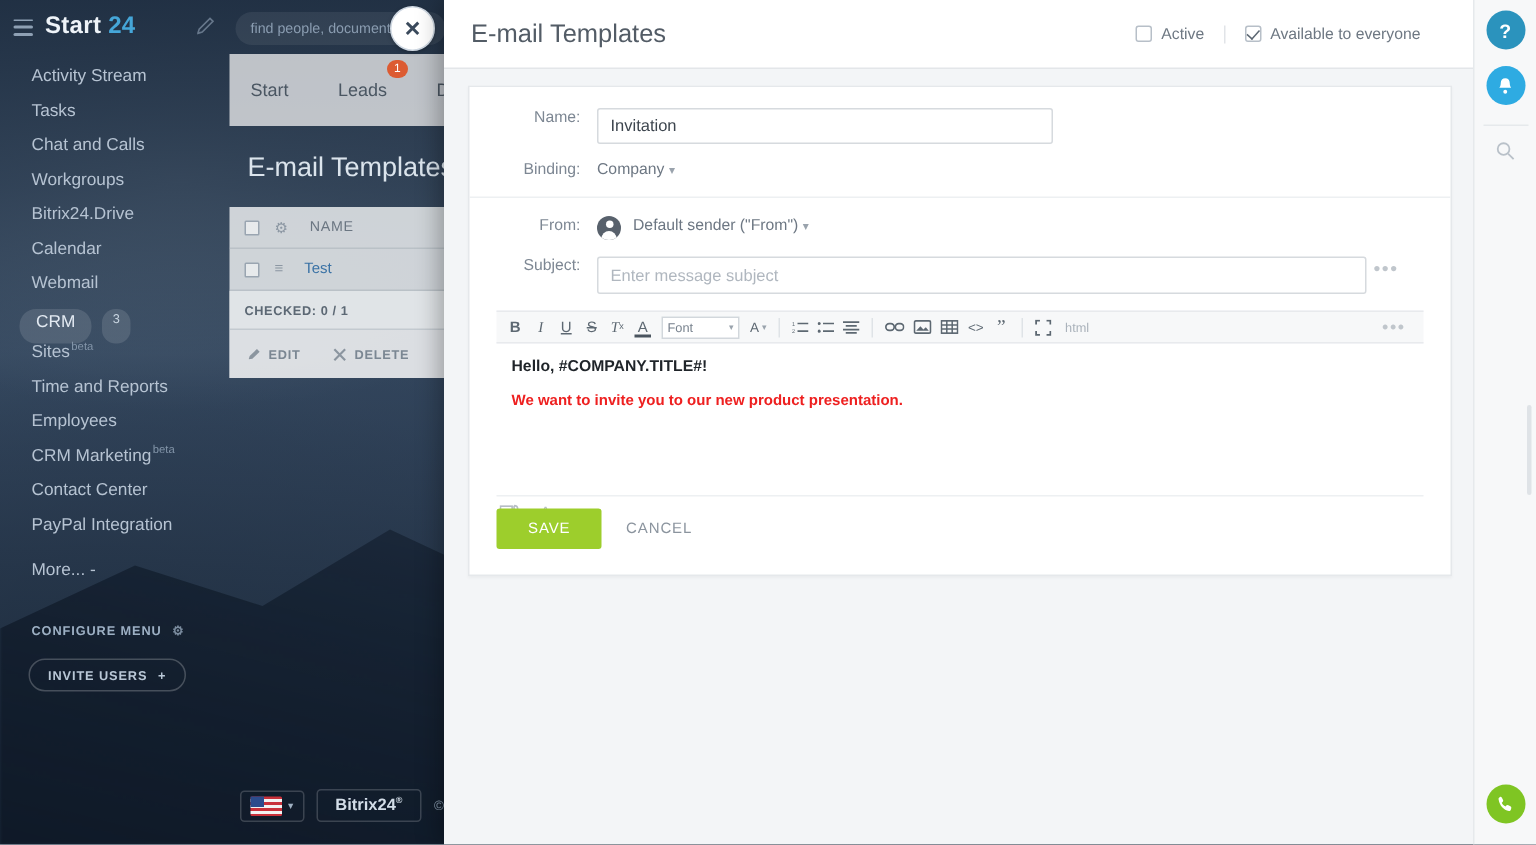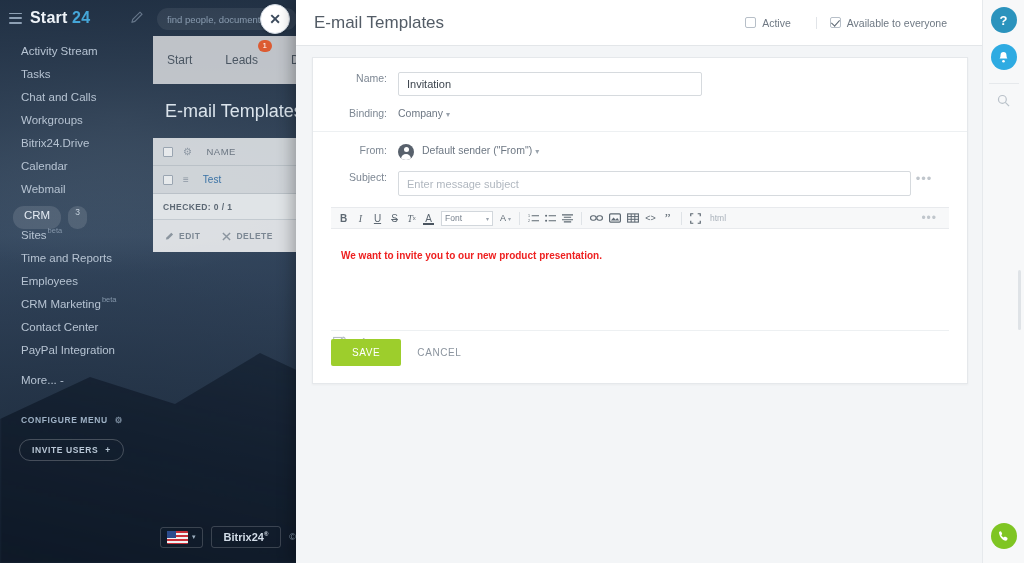--- a/index.html
+++ b/index.html
@@ -229,21 +229,21 @@
   }
   .panel-topbar {
     height: 46px; background: #fff;
     border-bottom: 1px solid #e3e6e9;
     display: flex; align-items: center;
     padding: 0 0 0 18px;
   }
   .panel-title { font-size: 17px; color: #535c66; font-weight: normal; }
   .panel-top-right {
     margin-left: auto;
-    display: flex; align-items: center; gap: 12px;
+    display: flex; align-items: center; gap: 0;
     padding-right: 64px;
   }
   .cb-group { display: flex; align-items: center; gap: 6px; padding: 0 13px; font-size: 10.5px; color: #6e7883; cursor: pointer; }
   .cb-group + .cb-group { border-left: 1px solid #e1e4e8; }
   .cb {
     width: 11px; height: 11px; border: 1px solid #b7bfc8; background: #fff;
     border-radius: 2px; flex: none;
     position: relative;
   }
   .cb.checked::after {
@@ -686,20 +686,21 @@
                 <path d="M0.8 3.6V0.8H3.6M8.4 0.8h2.8v2.8M11.2 8.4v2.8H8.4M3.6 11.2H0.8V8.4" fill="none" stroke="#5d6872" stroke-width="1.3"></path>
               </svg>
           </span>
           <span class="html-label">html</span>
           <span class="tb-right">
             <span class="tb-dots">•••</span>
           </span>
         </div>
 
         <div class="editor-body">
+          <div class="eline1">Hello, #COMPANY.TITLE#!</div>
           <div class="eline2">We want to invite you to our new product presentation.</div>
         </div>
 
         <div class="editor-foot">
           <span class="ef">
             <svg width="13" height="11" viewBox="0 0 14 12">
                 <rect x="0.6" y="1.6" width="8.5" height="8" fill="none" stroke="#b6bdc5" stroke-width="1.2"></rect>
                 <path d="M10.5 1.2v5.6M10.5 1.2c1.5 0 2.6 1 2.6 2.2s-1.1 2.2-2.6 2.2" fill="none" stroke="#b6bdc5" stroke-width="1.2"></path>
               </svg>
           </span>

